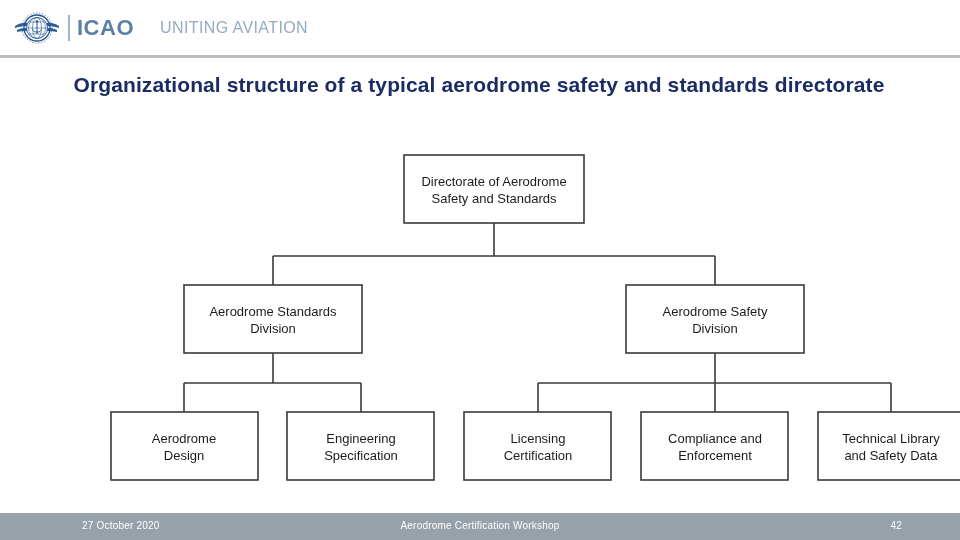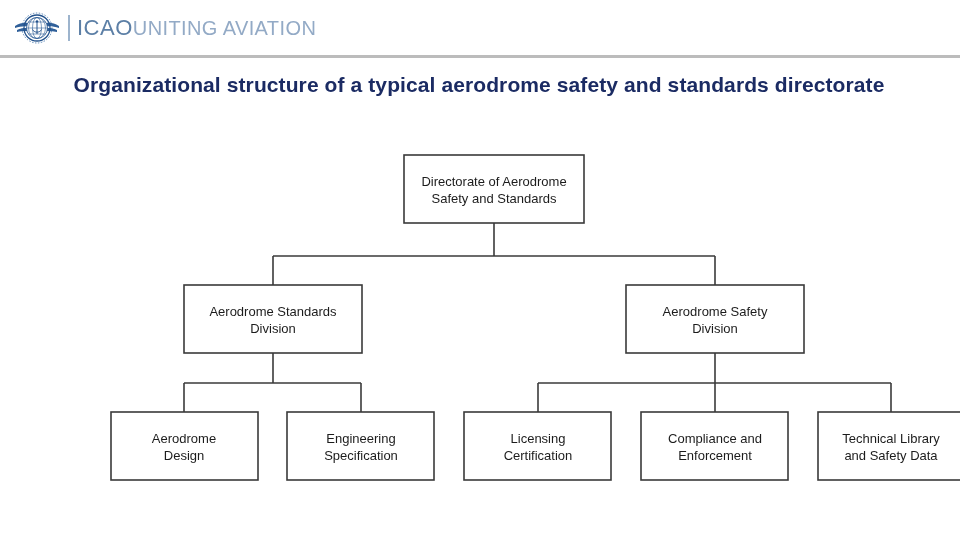--- a/index.html
+++ b/index.html
@@ -54,29 +54,30 @@
     width: 2px;
     height: 26px;
     background: #9db4cd;
     margin-left: 8px;
     margin-right: 7px;
   }
   #brand-icao {
     font-size: 22px;
     letter-spacing: 0.5px;
     color: #5c7fa6;
-    font-weight: 400;
+    font-weight: 700;
     line-height: 1;
   }
   #brand-tagline {
-    font-size: 20px;
+    font-size: 16px;
     letter-spacing: 0.4px;
     color: #93aac6;
     font-weight: 400;
     line-height: 1;
+    margin-left: 26px;
   }
 
   
   #title {
     position: absolute;
     left: 64px;
     top: 70px;
     width: 830px;
     font-size: 21px;
     font-weight: bold;
@@ -268,14 +269,19 @@
 
       <g>
         <rect class="node-box" x="777" y="272" width="147" height="68"></rect>
         <text class="node-text" x="850" y="303">Technical Library</text>
         <text class="node-text" x="850" y="320">and Safety Data</text>
       </g>
 
     </svg>
   </div>
 
+  <div id="footer">
+    <div id="footer-date">27 October 2020</div>
+    <div id="footer-center">Aerodrome Certification Workshop</div>
+    <div id="footer-page">42</div>
+  </div>
 
 </div>
 
 </body></html>

